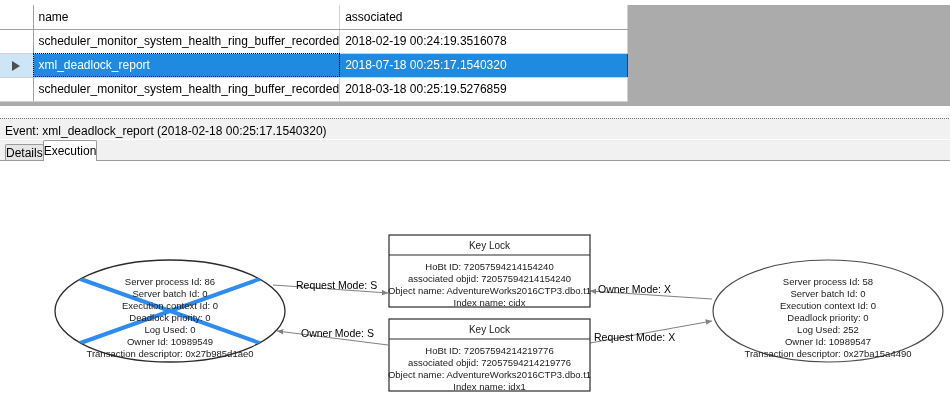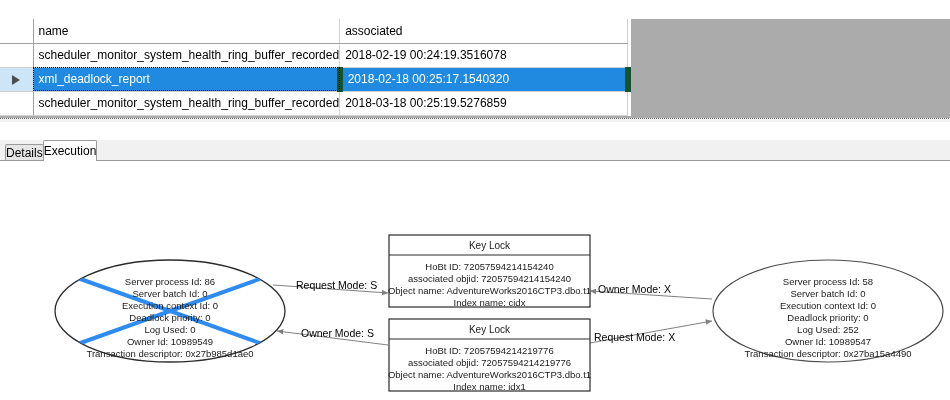--- a/index.html
+++ b/index.html
@@ -34,21 +34,21 @@
     display: flex;
     align-items: center;
     padding-left: 5px;
     font-size: 12px;
     color: #000;
   }
 
   
   .grid-wrap {
     position: absolute;
-    left: 0; top: 19px;
+    left: 0; top: 5px;
     width: 950px; height: 101px;
     background: #ababab;
     overflow: hidden;
   }
   table.grid {
     border-collapse: collapse;
     table-layout: fixed;
     background: #ffffff;
   }
   table.grid col.c-sel { width: 33px; }
@@ -79,21 +79,21 @@
     border-right: 1px solid #a0a0a0;
     padding: 0;
     text-align: center;
   }
   tr.selected td.sel-cell {
     background: #cde6f7;
   }
   tr.selected td.data-cell {
     background: #1f8ae0;
     color: #ffffff;
-    border-right: 6px solid #14532d;
+    border-right: 1px solid #14532d;
   }
   tr.selected td.cur {
     outline: 1px dotted #000;
     outline-offset: -1px;
   }
   .rowptr {
     display: inline-block;
     width: 0; height: 0;
     border-top: 5px solid transparent;
     border-bottom: 5px solid transparent;
@@ -217,33 +217,36 @@
         <tr>
           <td class="sel-cell"></td>
           <td class="data-cell">scheduler_monitor_system_health_ring_buffer_recorded</td>
           <td class="data-cell">2018-02-19 00:24:19.3516078</td>
         </tr>
         <tr class="selected">
           <td class="sel-cell">
             <span class="rowptr"></span>
           </td>
           <td class="data-cell cur">xml_deadlock_report</td>
-          <td class="data-cell">2018-02-18 00:25:17.1540320</td>
+          <td class="data-cell">2018-07-18 00:25:17.1540320</td>
         </tr>
         <tr>
           <td class="sel-cell"></td>
           <td class="data-cell">scheduler_monitor_system_health_ring_buffer_recorded</td>
           <td class="data-cell">2018-03-18 00:25:19.5276859</td>
         </tr>
       </tbody>
     </table>
   </div>
 
   <div class="splitter"></div>
 
+  <div class="event-header">
+    <span>Event: xml_deadlock_report (2018-02-18 00:25:17.1540320)</span>
+  </div>
 
   <div class="tabstrip">
     <div class="tab">
       <span>Details</span>
     </div>
     <div class="tab active">
       <span>Execution</span>
     </div>
   </div>
 

